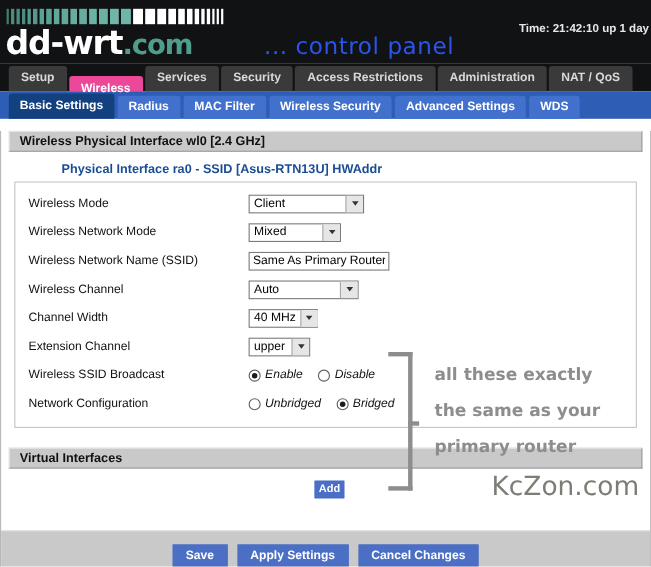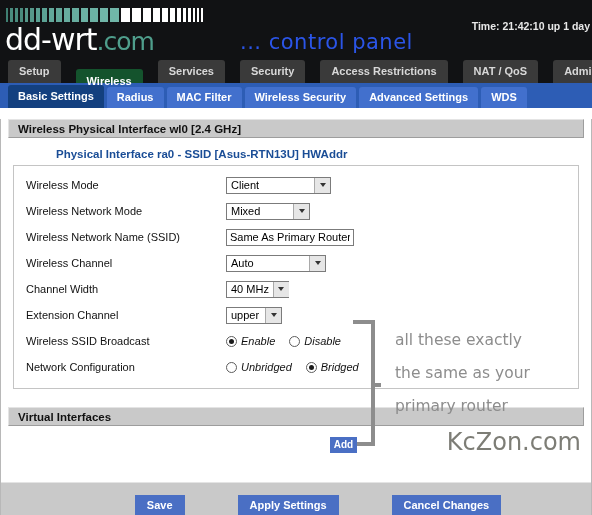--- a/index.html
+++ b/index.html
@@ -35,21 +35,21 @@
   #bargraph i {
     display: block;
     height: 14px;
   }
   #logo {
     position: absolute;
     left: 5px;
     top: 22px;
     font-family: "DejaVu Sans", sans-serif;
     font-size: 30px;
-    font-weight: 400;
+    font-weight: 700;
     letter-spacing: -1px;
     white-space: nowrap;
   }
   #logo .ddwrt { color: #ffffff; }
   #logo .dotcom { color: #4f9e8c; font-size: 25px; }
   #cpanel {
     position: absolute;
     left: 240px;
     top: 30px;
     color: #2b55e8;
@@ -74,31 +74,31 @@
     align-items: flex-end;
     height: 25px;
     background: #111214;
     padding-left: 8px;
     box-sizing: border-box;
   }
   .tab1 {
     height: 23px;
     line-height: 23px;
     padding: 0 11px;
-    margin-right: 15px;
+    margin-right: 2px;
     background: #3a3a3a;
     color: #d8d8d8;
     font-size: 11px;
     font-weight: bold;
     white-space: nowrap;
     border-radius: 3px 3px 0 0;
     box-sizing: border-box;
   }
   .tab1.active {
-    background: #14532d;
+    background: #ec4899;
     color: #ffffff;
     height: 14px;
     line-height: 25px;
   }
 
   
   #tabs2 {
     display: flex;
     align-items: flex-end;
     height: 25px;
@@ -288,39 +288,39 @@
   }
   #annot .atext {
     position: absolute;
     left: 42px;
     top: 4px;
     width: 190px;
     color: #8d8d8d;
     font-size: 15.5px;
     line-height: 33px;
     font-family: "DejaVu Sans", sans-serif;
+    font-weight: bold;
   }
   #annot .atext div { white-space: nowrap; }
 
   
   #addrow {
     position: relative;
     height: 42px;
   }
   .btn {
     display: inline-block;
     background: #4a6fc4;
     color: #ffffff;
     border: 1px solid #4a6fc4;
     font-family: "Liberation Sans", sans-serif;
     font-weight: bold;
     text-align: center;
     box-sizing: border-box;
     cursor: pointer;
-    margin-left: 44px;
   }
   #addbtn {
     position: absolute;
     left: 285px;
     top: 11px;
     width: 27px;
     height: 16px;
     line-height: 14px;
     font-size: 10px;
   }
@@ -395,22 +395,22 @@
   <div id="cpanel">... control panel</div>
   <div id="clock">Time: 21:42:10 up 1 day</div>
 </div>
 
 <div id="tabs1">
     <div class="tab1">Setup</div>
     <div class="tab1 active">Wireless</div>
     <div class="tab1">Services</div>
     <div class="tab1">Security</div>
     <div class="tab1">Access Restrictions</div>
+    <div class="tab1">Administration</div>
     <div class="tab1">NAT / QoS</div>
-    <div class="tab1">Administration</div>
   </div>
 
 <div id="tabs2">
     <div class="tab2 active">Basic Settings</div>
     <div class="tab2">Radius</div>
     <div class="tab2">MAC Filter</div>
     <div class="tab2">Wireless Security</div>
     <div class="tab2">Advanced Settings</div>
     <div class="tab2">WDS</div>
   </div>

